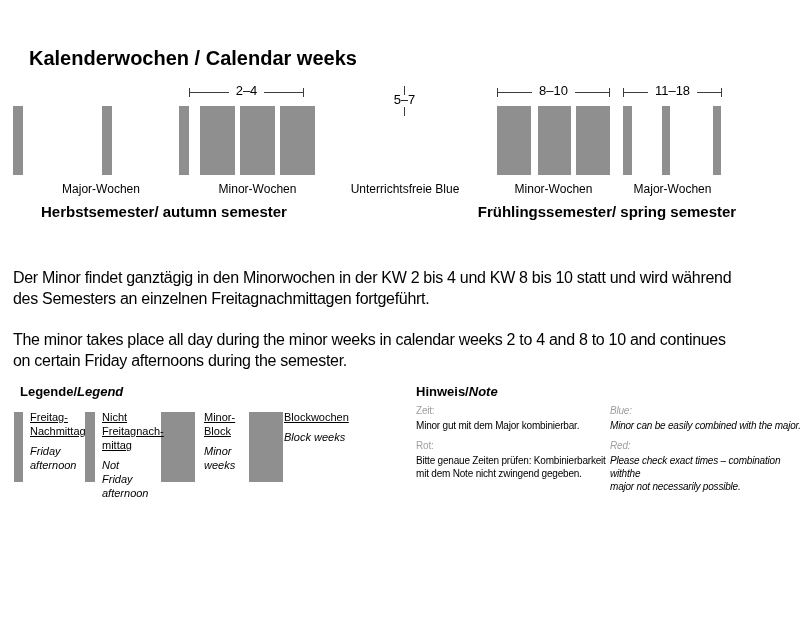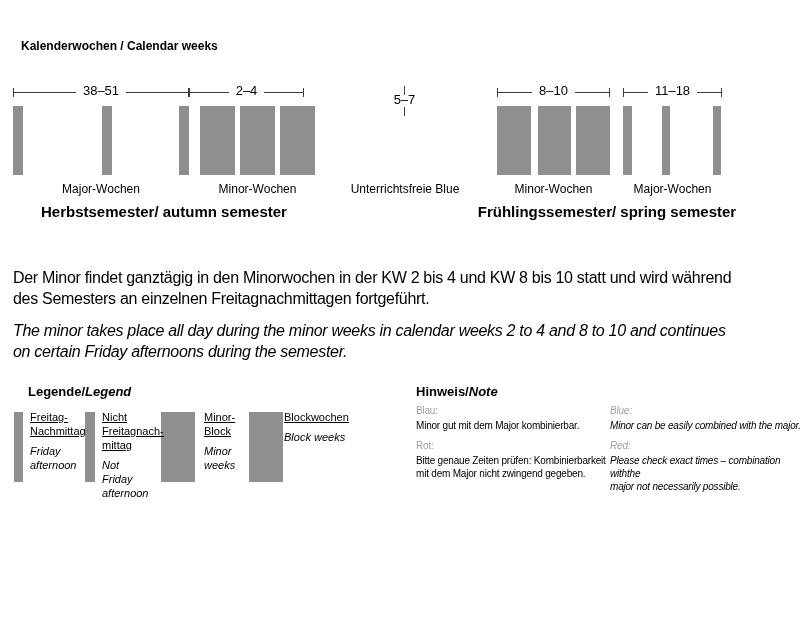--- a/index.html
+++ b/index.html
@@ -8,22 +8,22 @@
     background: #ffffff;
     overflow: hidden;
     font-family: "Liberation Sans", sans-serif;
     color: #000;
   }
   .canvas { position: relative; width: 800px; height: 639px; background: var(--bg, #fff); }
 
   
   .page-title {
     position: absolute; left: 13px; top: 31px;
-    font-size: 12px; font-weight: bold; letter-spacing: 0;
-    margin: 8px;
+    font-size: 20px; font-weight: bold; letter-spacing: 0;
+    margin: 16px;
   }
 
   
   .bracket {
     position: absolute; top: 86px; height: 12px;
     display: flex; align-items: center;
   }
   .bracket .tick { width: 1px; height: 9px; background: #3c3c3c; flex: none; }
   .bracket .line { flex: 1; height: 1px; background: #3c3c3c; }
   .bracket .range {
@@ -69,27 +69,27 @@
   .sem1 { left: 14px;  width: 300px; }
   .sem2 { left: 457px; width: 300px; }
 
   
   .para {
     position: absolute; left: 13px; width: 786px;
     font-size: 16px; line-height: 20.5px; letter-spacing: -0.3px;
     margin: 0; white-space: pre-line;
   }
   .para-de { top: 268px; }
-  .para-en { top: 321px; font-style: italic; }
+  .para-en { top: 330px; }
 
   
   .section-heading {
     position: absolute; top: 384px; font-size: 13px; font-weight: bold; margin: 0;
   }
-  .legend-heading { left: 28px; }
+  .legend-heading { left: 20px; }
   .note-heading   { left: 416px; }
   .it { font-style: italic; }
 
   .legend-bar { position: absolute; top: 412px; height: 70px; background: var(--bar-color, #8f8f8f); }
   .lb1 { left: 14px;  width: 9px;  }
   .lb2 { left: 85px;  width: 10px; }
   .lb3 { left: 161px; width: 34px; }
   .lb4 { left: 249px; width: 34px; }
 
   .legend-label { position: absolute; top: 410px; font-size: 11px; line-height: 14px; }
@@ -110,27 +110,20 @@
   .note-col .muted { color: var(--muted-color, #9e9e9e); margin: 0 0 2px 0; }
   .note-col p { margin: 0 0 7px 0; white-space: pre-line; }
 </style>
 </head>
 <body>
 
 <div class="canvas">
 
   <h1 class="page-title">Kalenderwochen / Calendar weeks</h1>
 
-  <div class="bracket bk-g1">
-    <span class="tick"></span>
-      <span class="line"></span>
-      <span class="range">38–51</span>
-      <span class="line"></span>
-      <span class="tick"></span>
-  </div>
   <div class="bracket bk-g2">
     <span class="tick"></span>
       <span class="line"></span>
       <span class="range">2–4</span>
       <span class="line"></span>
       <span class="tick"></span>
   </div>
   <div class="bracket bk-g3">
     <span class="tick"></span>
       <span class="line"></span>
@@ -208,25 +201,25 @@
 weeks</div>
   </div>
   <div class="legend-label ll4">
     <div class="de">Blockwochen</div>
     <div class="en">Block weeks</div>
   </div>
 
   <h2 class="section-heading note-heading"><span>Hinweis/</span><span class="it">Note</span></h2>
 
   <div class="note-col nc1">
-    <div class="muted">Blau:</div>
+    <div class="muted">Zeit:</div>
     <p>Minor gut mit dem Major kombinierbar.</p>
     <div class="muted">Rot:</div>
     <p>Bitte genaue Zeiten prüfen: Kombinierbarkeit
-mit dem Major nicht zwingend gegeben.</p>
+mit dem Note nicht zwingend gegeben.</p>
   </div>
 
   <div class="note-col nc2">
     <div class="muted">Blue:</div>
     <p>Minor can be easily combined with the major.</p>
     <div class="muted">Red:</div>
     <p>Please check exact times – combination withthe
 major not necessarily possible.</p>
   </div>
 

